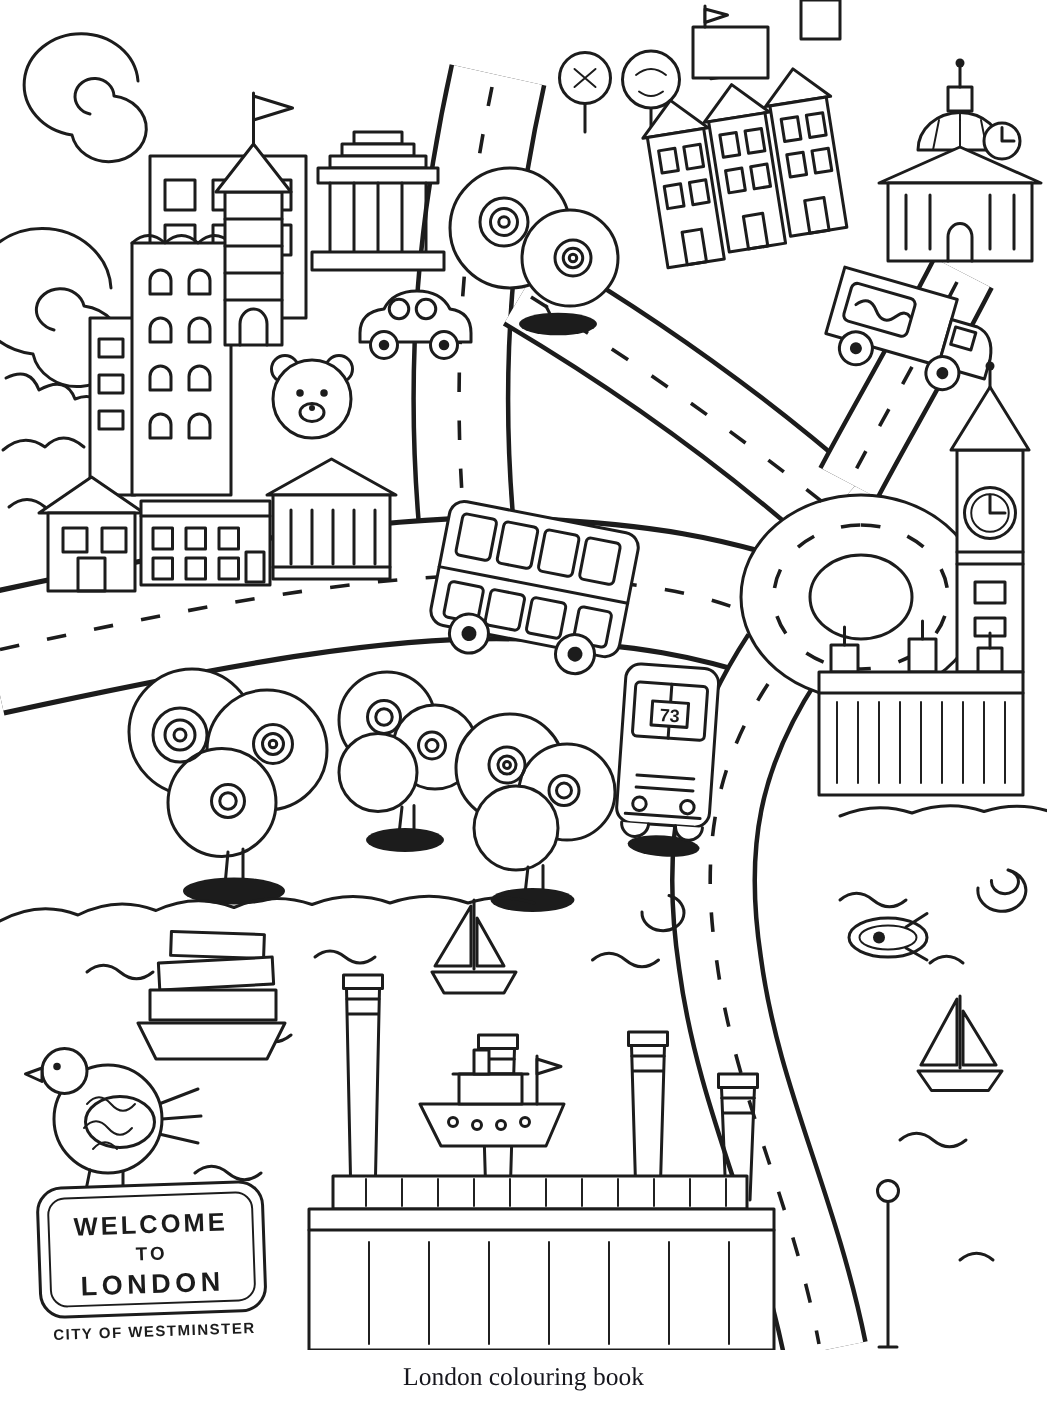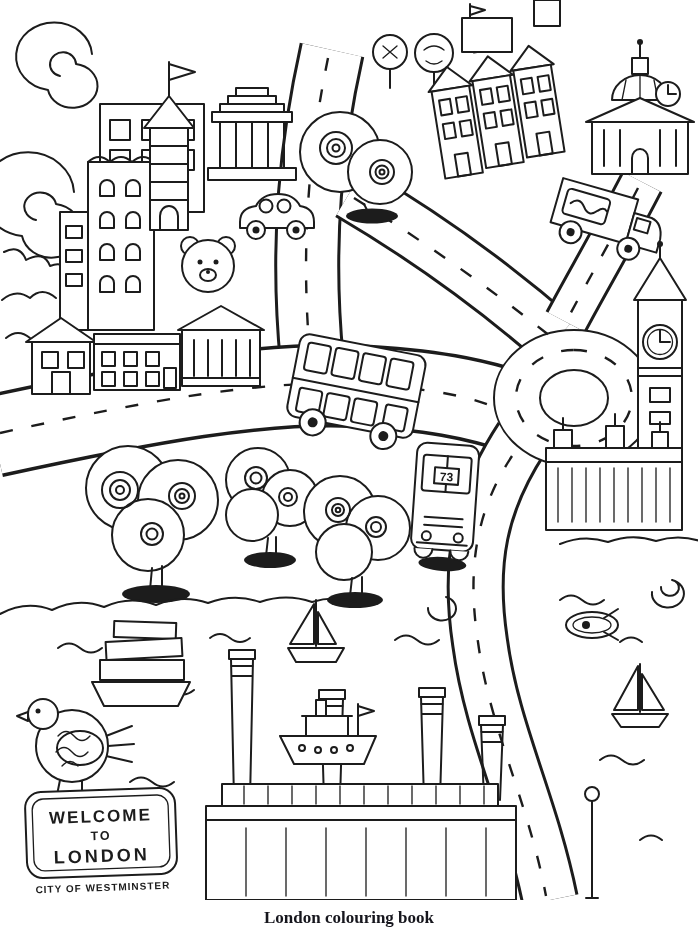--- a/index.html
+++ b/index.html
@@ -9,21 +9,21 @@
   .ink{stroke:#1c1c1c;fill:none;stroke-width:2;stroke-linecap:round;stroke-linejoin:round;}
   .thin{stroke:#1c1c1c;fill:none;stroke-width:1.3;stroke-linecap:round;stroke-linejoin:round;}
   .w{fill:#ffffff;stroke:#1c1c1c;stroke-width:2;stroke-linecap:round;stroke-linejoin:round;}
   .inkfill{fill:#1c1c1c;stroke:none;}
   .road-edge{stroke:#1c1c1c;fill:none;stroke-linecap:butt;}
   .road-fill{stroke:#ffffff;fill:none;stroke-linecap:butt;}
   .dash{stroke:#1c1c1c;fill:none;stroke-width:2.4;stroke-dasharray:13 19;stroke-linecap:butt;}
   text.sign{font-family:"Liberation Sans",sans-serif;font-weight:bold;fill:#1c1c1c;}
   text.busno{font-family:"Liberation Sans",sans-serif;font-weight:bold;fill:#1c1c1c;}
   .caption{position:absolute;left:0;bottom:7px;width:100%;text-align:center;
-           font-family:"Liberation Serif",serif;font-weight:700;font-size:17px;color:#16161d;}
+           font-family:"Liberation Serif",serif;font-weight:400;font-size:17px;color:#16161d;}
 </style>
 </head>
 <body>
 
 <div class="page">
 
 <svg width="698" height="900" viewBox="0 0 698 900">
 
   <rect x="0" y="0" width="698" height="900" fill="#ffffff"></rect>
 

